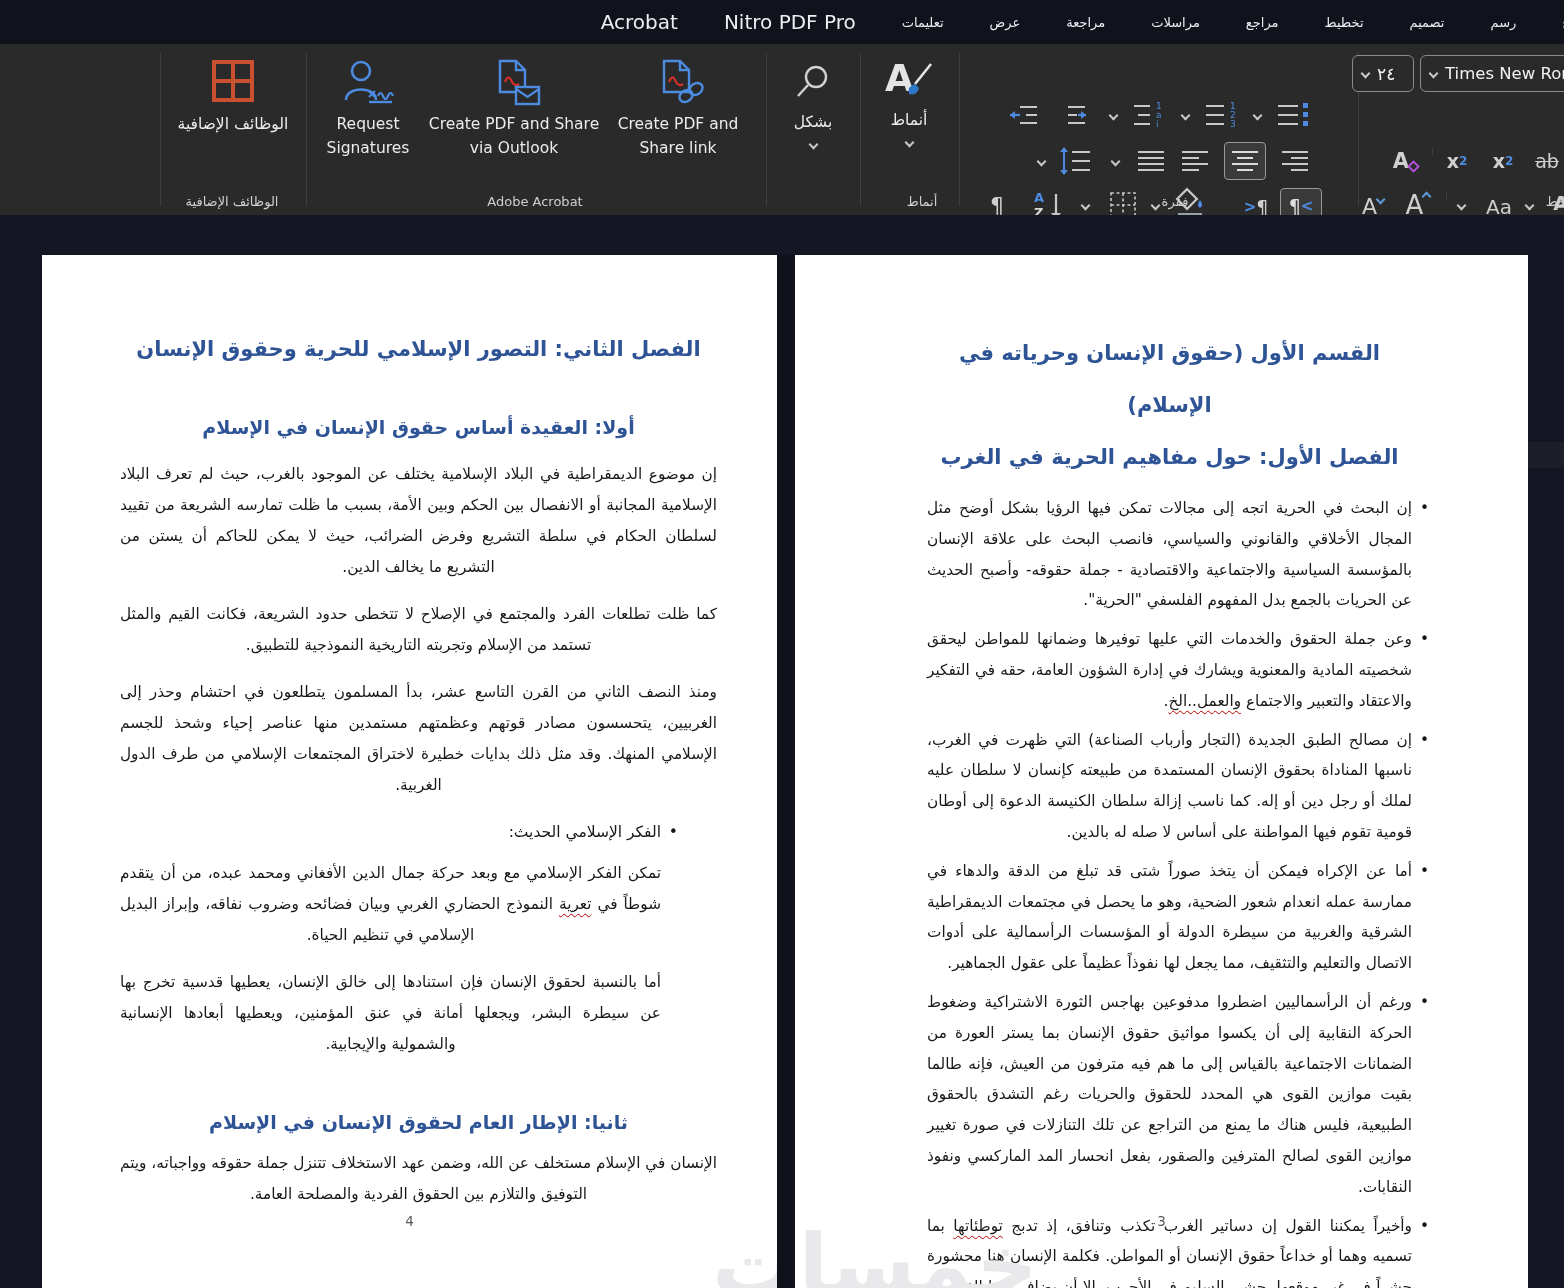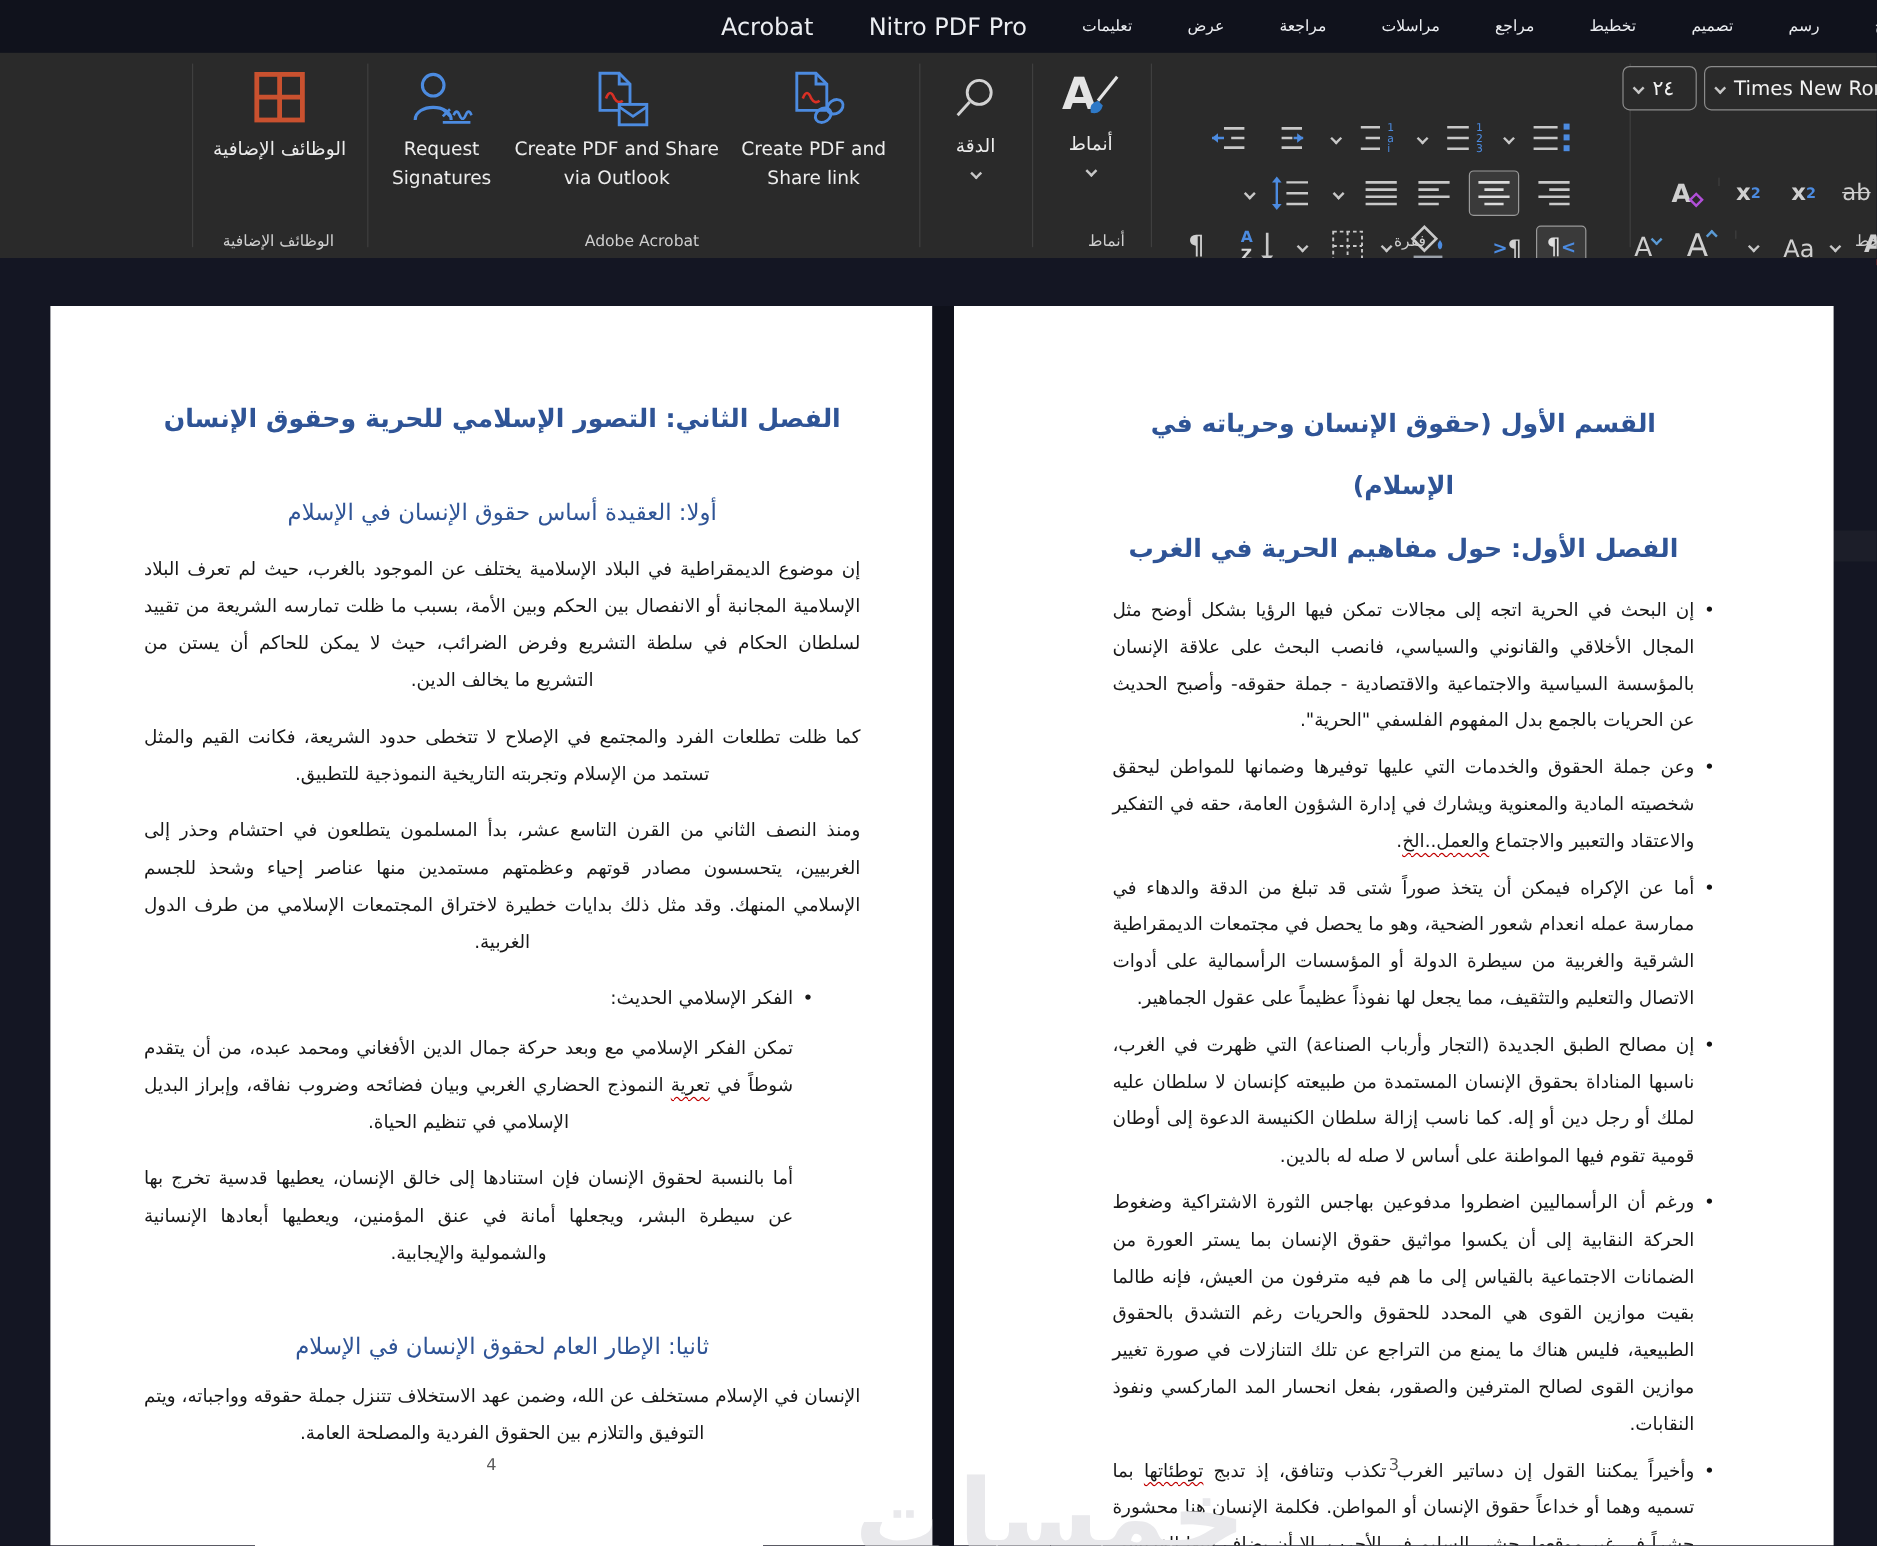--- a/index.html
+++ b/index.html
@@ -52,21 +52,21 @@
                color:#e9e9ec; font-size:86px; font-weight:bold; letter-spacing:2px; }
   .pnum { position:absolute; top:958px; left:0; width:100%; text-align:center;
           font-size:13.5px; color:#5a5a5a; }
 
   .content { direction:rtl; color:#181818; }
   #pageR .content { padding:72px 116px 0 85px; }
   #pageL .content { padding:72px 60px 0 78px; }
 
   .h1 { color:#2f5496; font-weight:bold; font-size:21px; text-align:center; line-height:52px; }
   #pageL .h1 { line-height:44px;text-align:center; }
-  .h2 { color:#2f5496; font-weight:normal; font-size:19px; text-align:center; line-height:44px; }
+  .h2 { color:#2f5496; font-weight:bold; font-size:19px; text-align:center; line-height:44px; }
 
   ul.bullets { list-style:none; margin-top:10px; }
   ul.bullets li { position:relative; font-size:15.3px; line-height:30.8px; text-align:justify;
                   text-align-last:right; margin-bottom:8px; }
   ul.bullets li::before { content:"•"; position:absolute; right:-17px; top:0; color:#111; }
 
   #pageL p.body { font-size:15.3px; line-height:31px; text-align:justify; text-align-last:center;
                   margin-top:10px; margin-bottom:16px; }
   .bullet-head { position:relative; font-weight:normal; font-size:15.5px; line-height:31px;
                  margin-right:56px; margin-top:4px; }
@@ -155,21 +155,21 @@
   </div>
   <div class="gfoot" style="left:420px; width:230px;">Adobe Acrobat</div>
 
   <div class="bigbtn" style="left:776px; top:18px; width:74px;">
     <span>
       <svg width="40" height="40" viewBox="0 0 40 40">
         <circle cx="23" cy="15" r="10" fill="none" stroke="#d2d2d2" stroke-width="2.4"></circle>
         <line x1="15" y1="23" x2="5" y2="34" stroke="#d2d2d2" stroke-width="2.4"></line>
       </svg>
     </span>
-    <span style="margin-top:8px">الدقة</span>
+    <span style="margin-top:8px">بشكل</span>
     <span class="chv" style="margin-top:7px"></span>
   </div>
 
   <div class="bigbtn" style="left:868px; top:12px; width:82px;">
     <span style="position:relative; width:52px; height:48px;">
       <span style="position:absolute; left:2px; top:0; color:#e4e4e4; font-size:37px; font-weight:bold; line-height:46px;">A</span>
       <svg width="52" height="48" viewBox="0 0 52 48" style="position:absolute; left:0; top:0;">
         <line x1="48" y1="8" x2="32" y2="28" stroke="#e4e4e4" stroke-width="2.6"></line>
         <path d="M32 28 q-8 2 -6 10 q8 2 10 -6 z" fill="#2e79c7"></path>
       </svg>
@@ -381,22 +381,22 @@
     <div class="pnum">4</div>
   </div>
 
   <div class="page" id="pageR">
     <div class="content">
       <div class="h1">القسم الأول (حقوق الإنسان وحرياته في الإسلام)</div>
       <div class="h1">الفصل الأول: حول مفاهيم الحرية في الغرب</div>
       <ul class="bullets">
         <li><span>إن البحث في الحرية اتجه إلى مجالات تمكن فيها الرؤيا بشكل أوضح مثل المجال الأخلاقي والقانوني والسياسي، فانصب البحث على علاقة الإنسان بالمؤسسة السياسية والاجتماعية والاقتصادية - جملة حقوقه- وأصبح الحديث عن الحريات بالجمع بدل المفهوم الفلسفي "الحرية".</span></li>
         <li><span>وعن جملة الحقوق والخدمات التي عليها توفيرها وضمانها للمواطن ليحقق شخصيته المادية والمعنوية ويشارك في إدارة الشؤون العامة، حقه في التفكير والاعتقاد والتعبير والاجتماع </span><span class="sq">والعمل..الخ</span><span>.</span></li>
+        <li><span>إن مصالح الطبق الجديدة (التجار وأرباب الصناعة) التي ظهرت في الغرب، ناسبها المناداة بحقوق الإنسان المستمدة من طبيعته كإنسان لا سلطان عليه لملك أو رجل دين أو إله. كما ناسب إزالة سلطان الكنيسة الدعوة إلى أوطان قومية تقوم فيها المواطنة على أساس لا صله له بالدين.</span></li>
         <li><span>أما عن الإكراه فيمكن أن يتخذ صوراً شتى قد تبلغ من الدقة والدهاء في ممارسة عمله انعدام شعور الضحية، وهو ما يحصل في مجتمعات الديمقراطية الشرقية والغربية من سيطرة الدولة أو المؤسسات الرأسمالية على أدوات الاتصال والتعليم والتثقيف، مما يجعل لها نفوذاً عظيماً على عقول الجماهير.</span></li>
-        <li><span>إن مصالح الطبق الجديدة (التجار وأرباب الصناعة) التي ظهرت في الغرب، ناسبها المناداة بحقوق الإنسان المستمدة من طبيعته كإنسان لا سلطان عليه لملك أو رجل دين أو إله. كما ناسب إزالة سلطان الكنيسة الدعوة إلى أوطان قومية تقوم فيها المواطنة على أساس لا صله له بالدين.</span></li>
         <li><span>ورغم أن الرأسماليين اضطروا مدفوعين بهاجس الثورة الاشتراكية وضغوط الحركة النقابية إلى أن يكسوا مواثيق حقوق الإنسان بما يستر العورة من الضمانات الاجتماعية بالقياس إلى ما هم فيه مترفون من العيش، فإنه طالما بقيت موازين القوى هي المحدد للحقوق والحريات رغم التشدق بالحقوق الطبيعية، فليس هناك ما يمنع من التراجع عن تلك التنازلات في صورة تغيير موازين القوى لصالح المترفين والصقور، بفعل انحسار المد الماركسي ونفوذ النقابات.</span></li>
         <li><span>وأخيراً يمكننا القول إن دساتير الغرب تكذب وتنافق، إذ تدبج </span><span class="sq">توطئاتها</span><span> بما تسميه وهما أو خداعاً حقوق الإنسان أو المواطن. فكلمة الإنسان هنا محشورة حشراً في غير موقعها، حشر. السليم في الأجرب، إلا أن يضاف إليها الفرنسي أو الإنجليزي أو الغربي عامة، أي المواطن وهو سقوط في التكرار المضلل.</span></li>
       </ul>
     </div>
     <div class="pnum">3</div>
   </div>
 
   <div class="pagegap"></div>
 </div>
 

